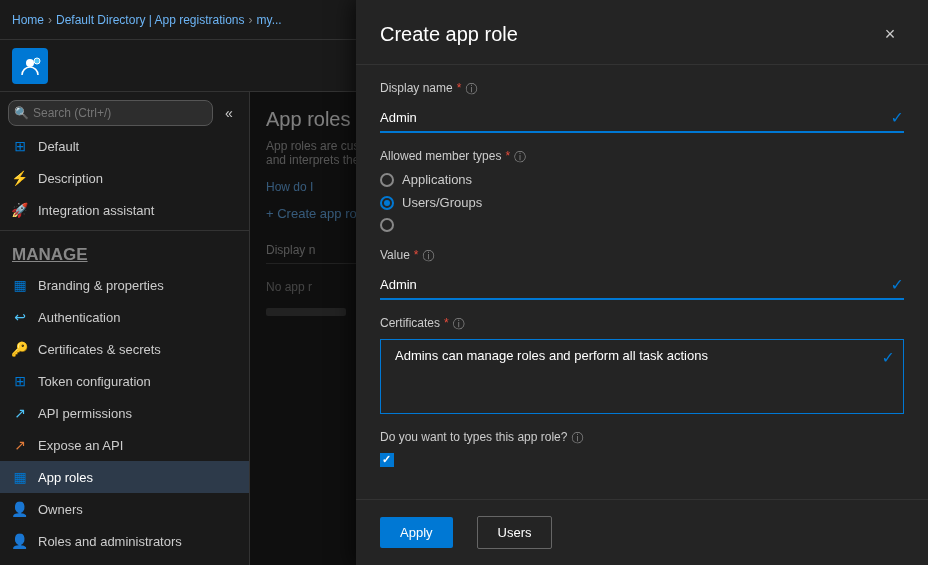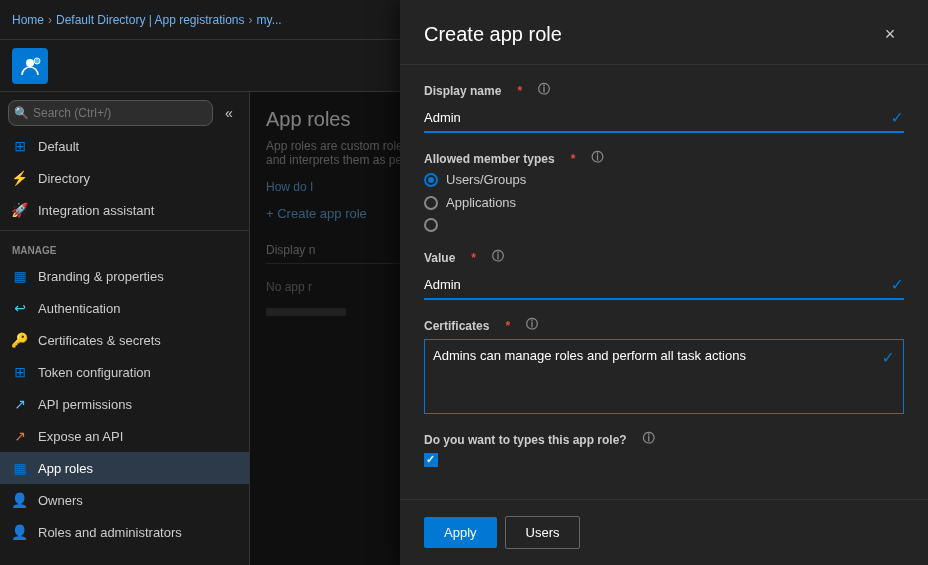--- a/index.html
+++ b/index.html
@@ -113,24 +113,25 @@
       width: 16px;
       height: 16px;
       display: flex;
       align-items: center;
       justify-content: center;
       flex-shrink: 0;
       font-size: 14px;
     }
     .section-label {
       padding: 10px 12px 4px;
-      font-size: 10px;
+      font-size: 17px;
       font-weight: 600;
       color: #888;
       text-transform: uppercase;
+      text-decoration: underline;
     }
     .divider { border-top: 1px solid #333; margin: 4px 0; }
 
     
     .content {
       flex: 1;
       background: #1f1f1f;
       padding: 16px;
       overflow-y: auto;
       position: relative;
@@ -189,21 +190,21 @@
       top: 0; left: 0; right: 0; bottom: 0;
       background: rgba(0,0,0,0.5);
       z-index: 100;
     }
 
     
     .dialog {
       position: fixed;
       top: 0;
       right: 0;
-      width: 528px;
+      width: 572px;
       height: 565px;
       background: #242424;
       z-index: 200;
       display: flex;
       flex-direction: column;
       box-shadow: -4px 0 20px rgba(0,0,0,0.6);
     }
     .dialog-header {
       display: flex;
       align-items: center;
@@ -236,23 +237,22 @@
     }
 
     .form-group {
       margin-bottom: 16px;
     }
     .form-label {
       font-size: 12px;
       color: #ccc;
       margin-bottom: 6px;
       display: flex;
-      align-items: flex-end;
-      gap: 16px;
-      font-weight: bold;
+      align-items: flex-start;
+      gap: 4px;
     }
     .required { color: #e74c3c; }
     .info-icon {
       color: #888;
       font-size: 12px;
       cursor: pointer;
     }
     .input-wrapper {
       position: relative;
       border-bottom: 2px solid #0078d4;
@@ -269,20 +269,21 @@
       outline: none;
     }
     .input-check {
       color: #0078d4;
       font-size: 16px;
     }
 
     .textarea-wrapper {
       border: 1px solid #0078d4;
       position: relative;
+      padding-left: 6px;
     }
     .textarea-wrapper textarea {
       width: 100%;
       background: transparent;
       border: none;
       color: white;
       font-size: 13px;
       padding: 8px;
       outline: none;
       resize: none;
@@ -360,21 +361,21 @@
       left: 0;
       color: white;
       font-size: 11px;
       font-weight: bold;
     }
 
     .dialog-footer {
       padding: 16px 24px;
       border-top: 1px solid #333;
       display: flex;
-      gap: 8px;
+      gap: 24px;
       align-items: center;
     }
     .btn-apply {
       background: #0078d4;
       color: white;
       border: none;
       padding: 8px 20px;
       font-size: 13px;
       cursor: pointer;
       border-radius: 2px;
@@ -428,21 +429,21 @@
       </div>
       <button class="collapse-btn">«</button>
     </div>
 
     <div class="nav-item">
       <span class="nav-icon icon-blue">⊞</span>
       <span>Default</span>
     </div>
     <div class="nav-item">
       <span class="nav-icon icon-cyan">⚡</span>
-      <span>Directory</span>
+      <span>Description</span>
     </div>
     <div class="nav-item">
       <span class="nav-icon icon-orange">🚀</span>
       <span>Integration assistant</span>
     </div>
 
     <div class="divider"></div>
     <div class="section-label">Manage</div>
 
     <div class="nav-item">
@@ -521,30 +522,30 @@
       </div>
     </div>
 
     <div class="form-group">
       <div class="form-label">
         <span>Allowed member types</span>
         <span class="required">*</span>
         <span class="info-icon">ⓘ</span>
       </div>
       <div class="radio-group">
+        <label class="radio-item">
+          <input class="radio-input" type="radio" name="memberType" style="">
+          <span>Applications</span>
+        </label>
         <label class="radio-item">
           <input class="radio-input" type="radio" name="memberType" checked="" style="">
           <span>Users/Groups</span>
         </label>
         <label class="radio-item">
           <input class="radio-input" type="radio" name="memberType" style="">
-          <span>Applications</span>
-        </label>
-        <label class="radio-item">
-          <input class="radio-input" type="radio" name="memberType" style="">
         </label>
       </div>
     </div>
 
     <div class="form-group">
       <div class="form-label">
         <span>Value</span>
         <span class="required">*</span>
         <span class="info-icon">ⓘ</span>
       </div>

